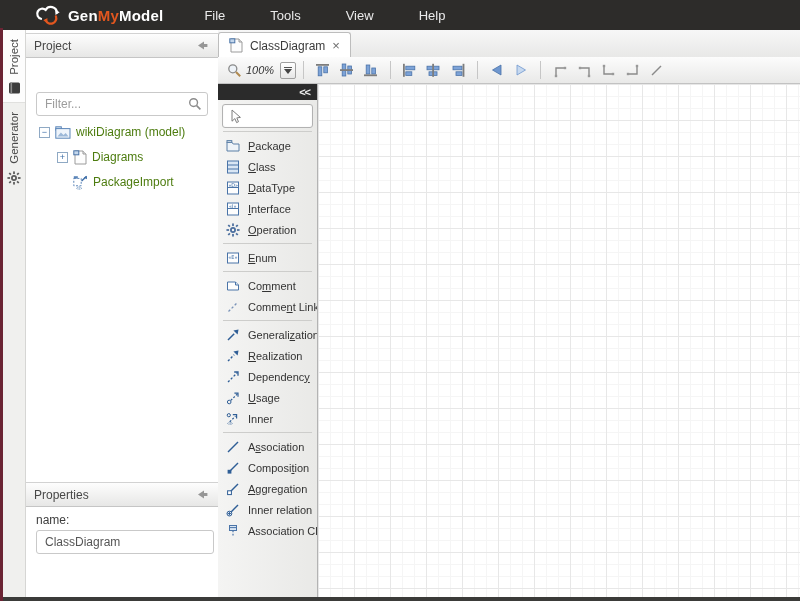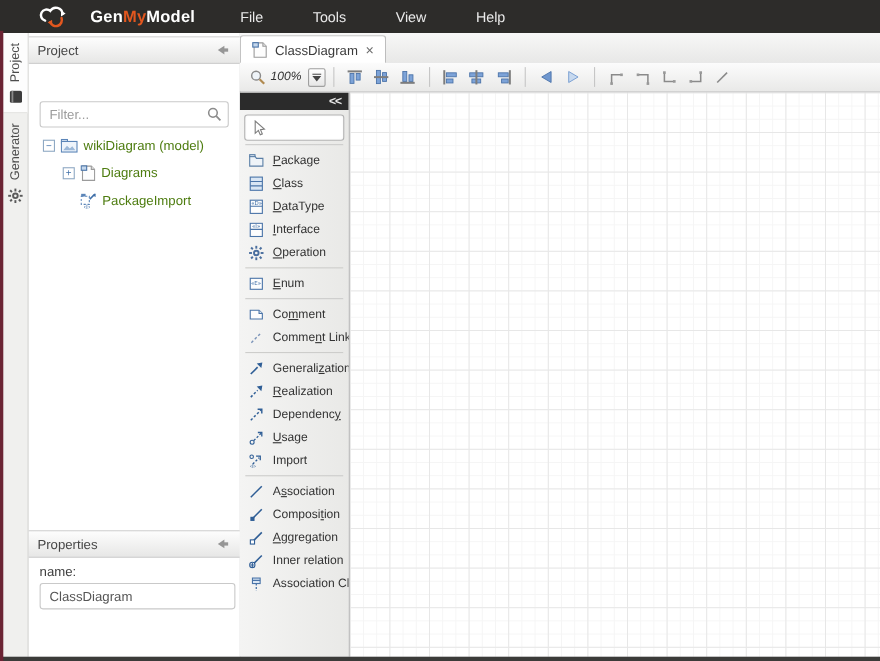--- a/index.html
+++ b/index.html
@@ -2,21 +2,21 @@
 <html><head>
 <meta charset="utf-8">
 <style>
   html,body{margin:0;padding:0;background:#888;}
   .screen{position:relative;width:800px;height:601px;background:#fff;overflow:hidden;
     font-family:"Liberation Sans","DejaVu Sans",sans-serif;-webkit-font-smoothing:antialiased;}
 
   
   .topbar{position:absolute;left:0;top:0;width:800px;height:30px;background:#2d2c2a;
     display:flex;align-items:center;z-index:30;}
-  .brand{display:flex;align-items:center;gap:20px;margin-left:34px;}
+  .brand{display:flex;align-items:center;gap:6px;margin-left:34px;}
   .brand-text{font-size:15px;font-weight:bold;color:#fff;letter-spacing:.2px;}
   .brand-text .my{color:#e2571f;}
   .menus{display:flex;gap:15px;margin-left:26px;}
   .menu{color:#eaeaea;font-size:13px;padding:6px 15px;cursor:pointer;}
 
   
   .left-edge{position:absolute;left:0;top:28px;width:3px;height:573px;background:#6b2434;z-index:40;}
   .bottom-edge{position:absolute;left:0;top:597px;width:800px;height:4px;background:#3b3b39;z-index:35;}
 
   
@@ -454,21 +454,21 @@
         </svg>
         <span class="plabel"><span></span><span class="mn">U</span><span>sage</span></span>
       </div>
       <div class="pitem">
         <svg class="picon" width="14" height="14" viewBox="0 0 14 14">
           <circle cx="2.8" cy="3.2" r="1.6" fill="none" stroke="#2f5e96"></circle>
           <line x1="3.8" y1="9.8" x2="9.5" y2="4.2" stroke="#2f5e96" stroke-width="1.2" stroke-dasharray="2 1.6"></line>
           <polyline points="6.8,2.6 10.6,2.6 10.6,6.4" fill="none" stroke="#2f5e96" stroke-width="1.2"></polyline>
           <text x="1" y="13.4" font-size="5.4" fill="#2f5e96" font-family="DejaVu Sans">‹I›</text>
         </svg>
-        <span class="plabel"><span>Import</span><span class="mn"></span><span></span></span>
+        <span class="plabel"><span>Inner</span><span class="mn"></span><span></span></span>
       </div>
     </div>
     <div class="psep"></div>
 
     <div>
       <div class="pitem">
         <svg class="picon" width="14" height="14" viewBox="0 0 14 14">
           <line x1="2" y1="12" x2="12" y2="2" stroke="#2f5e96" stroke-width="1.4"></line>
         </svg>
         <span class="plabel"><span>A</span><span class="mn">s</span><span>sociation</span></span>

